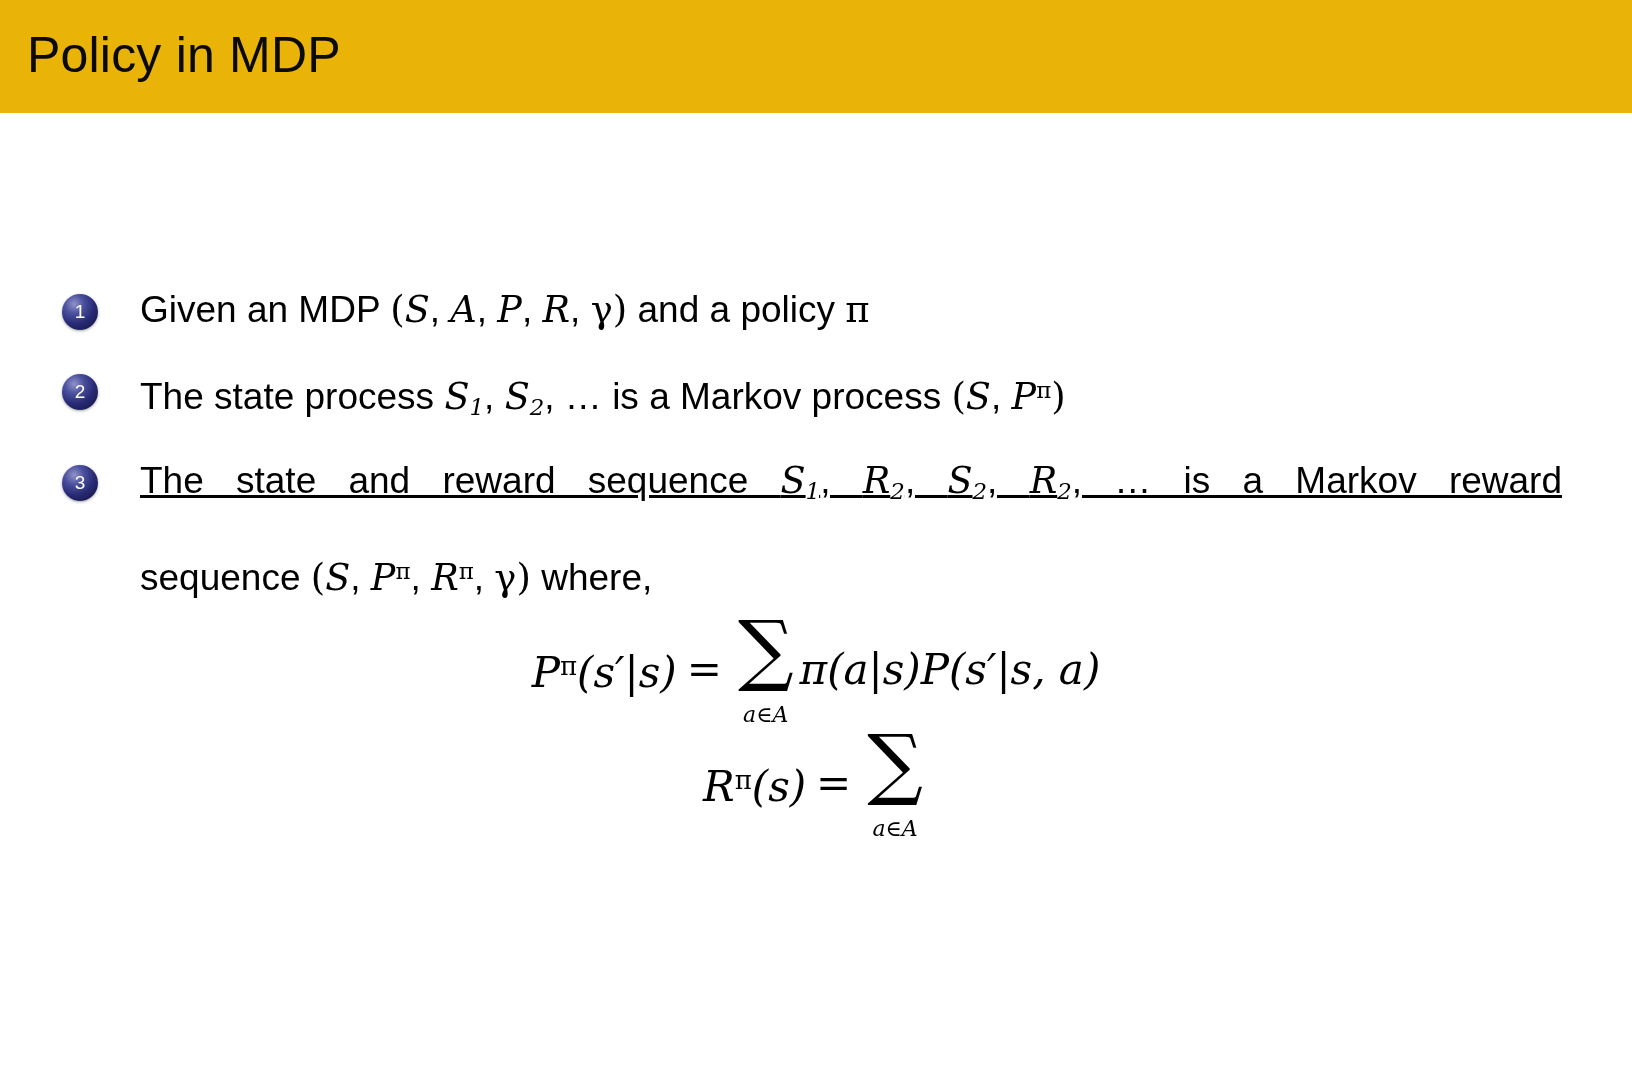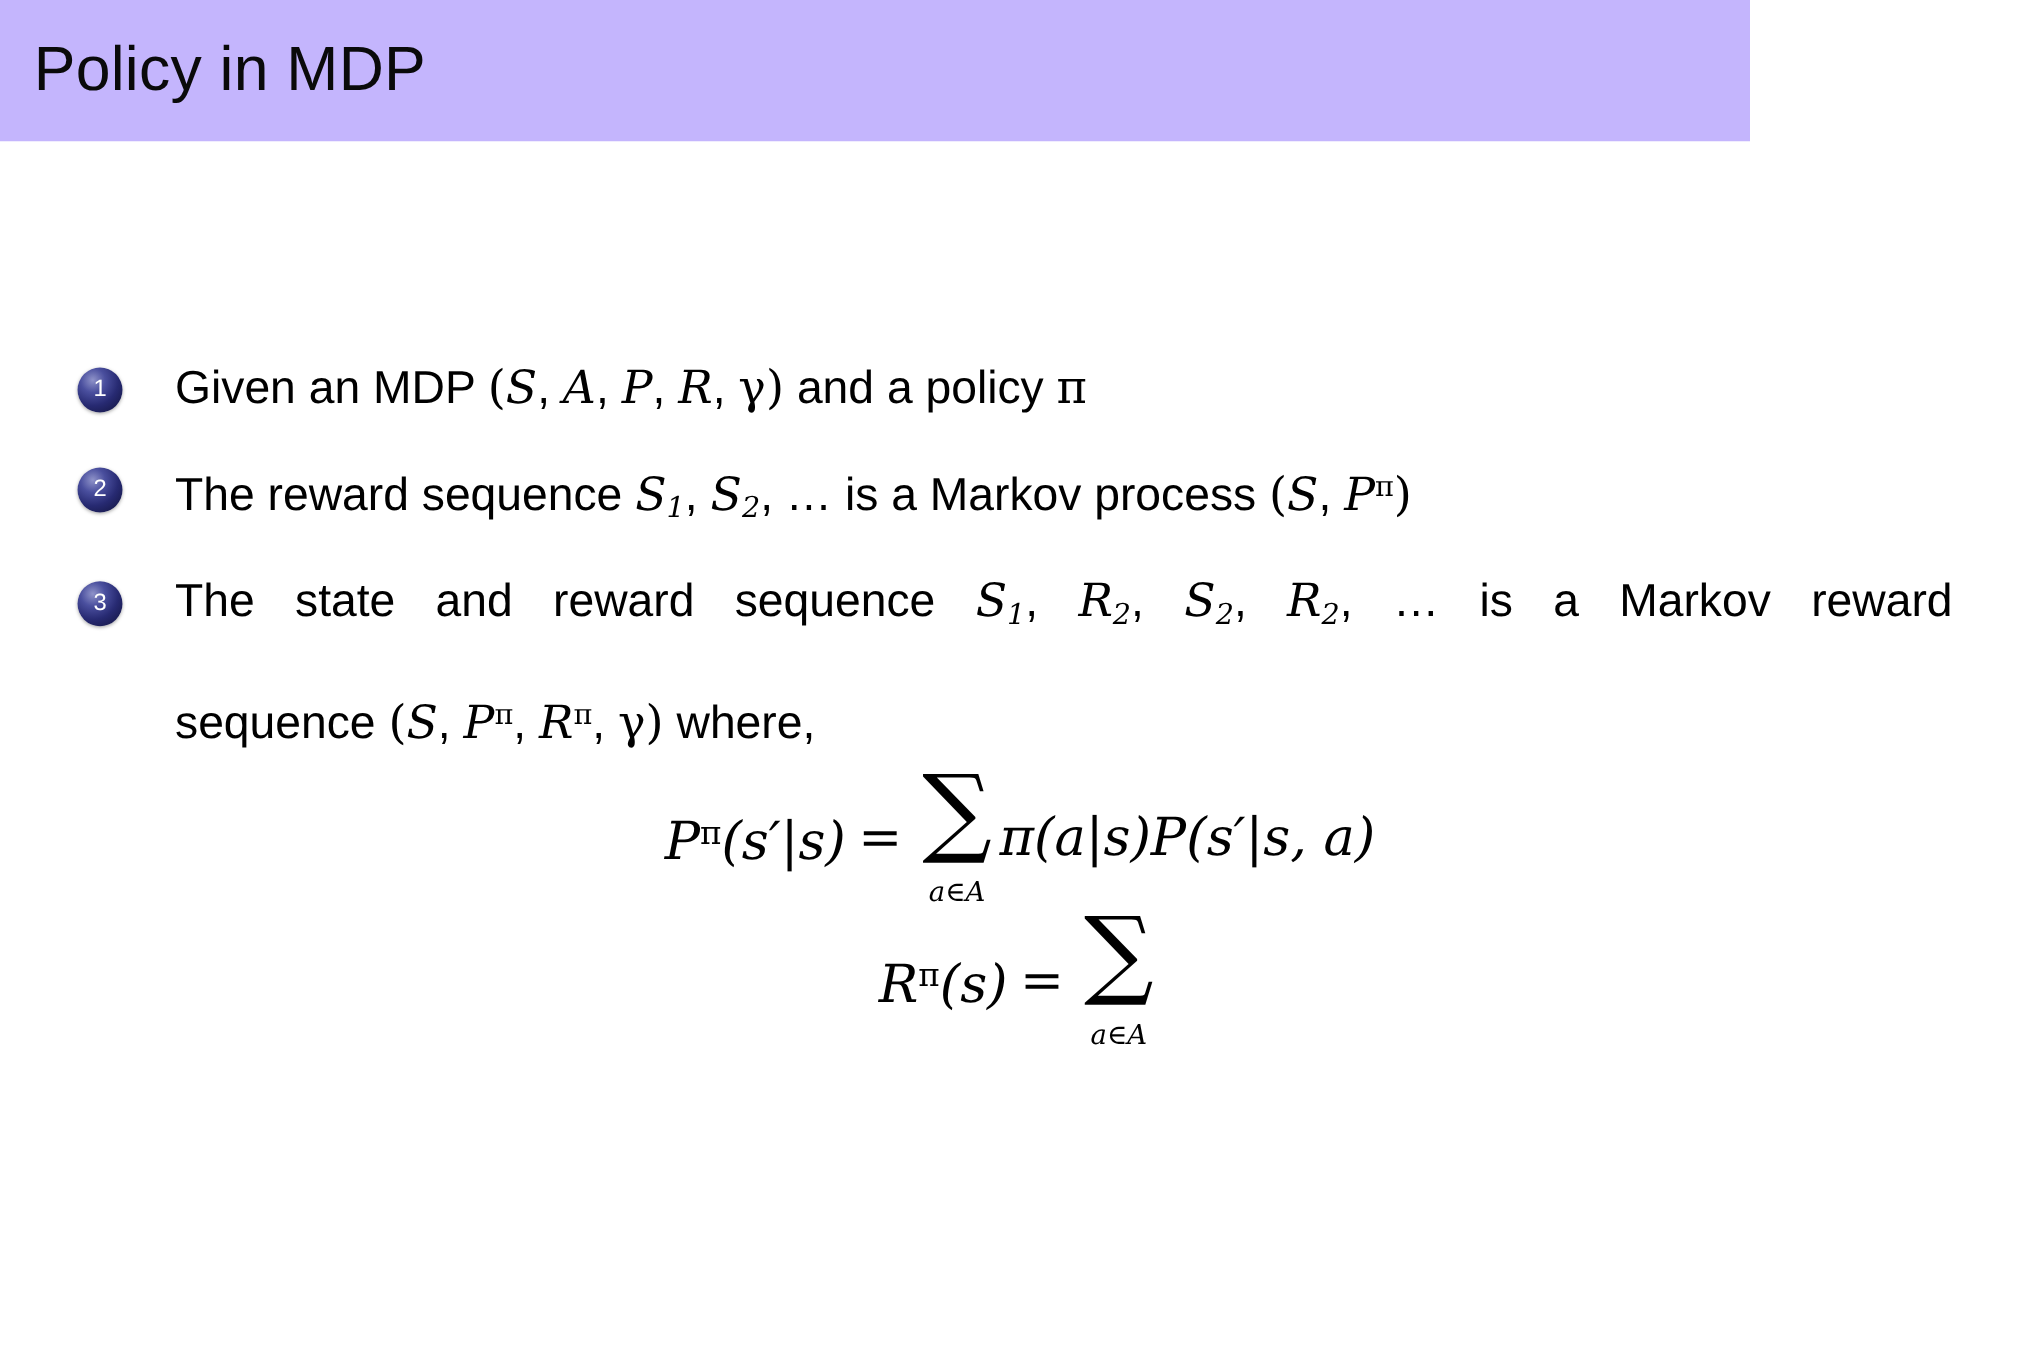--- a/index.html
+++ b/index.html
@@ -13,23 +13,23 @@
     position: relative;
     overflow: hidden;
     font-family: "DejaVu Sans", sans-serif;
     color: #000000;
   }
 
   
   .header-band {
     position: absolute;
     left: 0; top: 0;
-    width: 1400px;
+    width: 1632px;
     height: 113px;
-    background: #c4b5fd;
+    background: #eab308;
   }
   .slide-title {
     position: absolute;
     left: 27px;
     top: 22px;
     font-size: 50px;
     line-height: 66px;
     font-weight: 400;
     letter-spacing: 0.2px;
     color: #0a0a0a;
@@ -85,20 +85,21 @@
     display: block;
   }
   .line {
     display: block;
     margin-top: 20px;
   }
   .line-justify {
     display: block;
     text-align: justify;
     text-align-last: justify;
+    text-decoration: underline;
   }
 
   
   .mi {
     font-style: italic;
     font-family: "DejaVu Serif", serif;
     font-size: 0.99em;
   }
   .greek {
     font-style: normal;
@@ -189,21 +190,21 @@
     <div class="enum-item">
       <span class="ball">1</span>
       <span class="item-text">
         <span class="line"><span>Given an MDP </span><span class="paren">(</span><span class="mi">S</span><span>, </span><span class="mi">A</span><span>, </span><span class="mi">P</span><span>, </span><span class="mi">R</span><span>, </span><span class="greek">γ</span><span class="paren">)</span><span> and a policy </span><span class="greek">π</span></span>
       </span>
     </div>
 
     <div class="enum-item">
       <span class="ball">2</span>
       <span class="item-text">
-        <span class="line"><span>The reward sequence </span><span class="mi">S</span><sub class="msub">1</sub><span>, </span><span class="mi">S</span><sub class="msub">2</sub><span>, … is a Markov process </span><span class="paren">(</span><span class="mi">S</span><span>, </span><span class="mi">P</span><sup class="msup">π</sup><span class="paren">)</span></span>
+        <span class="line"><span>The state process </span><span class="mi">S</span><sub class="msub">1</sub><span>, </span><span class="mi">S</span><sub class="msub">2</sub><span>, … is a Markov process </span><span class="paren">(</span><span class="mi">S</span><span>, </span><span class="mi">P</span><sup class="msup">π</sup><span class="paren">)</span></span>
       </span>
     </div>
 
     <div class="enum-item">
       <span class="ball">3</span>
       <span class="item-text">
         <span class="line-justify"><span>The state and reward sequence </span><span class="mi">S</span><sub class="msub">1</sub><span>, </span><span class="mi">R</span><sub class="msub">2</sub><span>, </span><span class="mi">S</span><sub class="msub">2</sub><span>, </span><span class="mi">R</span><sub class="msub">2</sub><span>, … is a Markov reward</span></span>
         <span class="line"><span>sequence </span><span class="paren">(</span><span class="mi">S</span><span>, </span><span class="mi">P</span><sup class="msup">π</sup><span>, </span><span class="mi">R</span><sup class="msup">π</sup><span>, </span><span class="greek">γ</span><span class="paren">)</span><span> where,</span></span>
       </span>
     </div>

